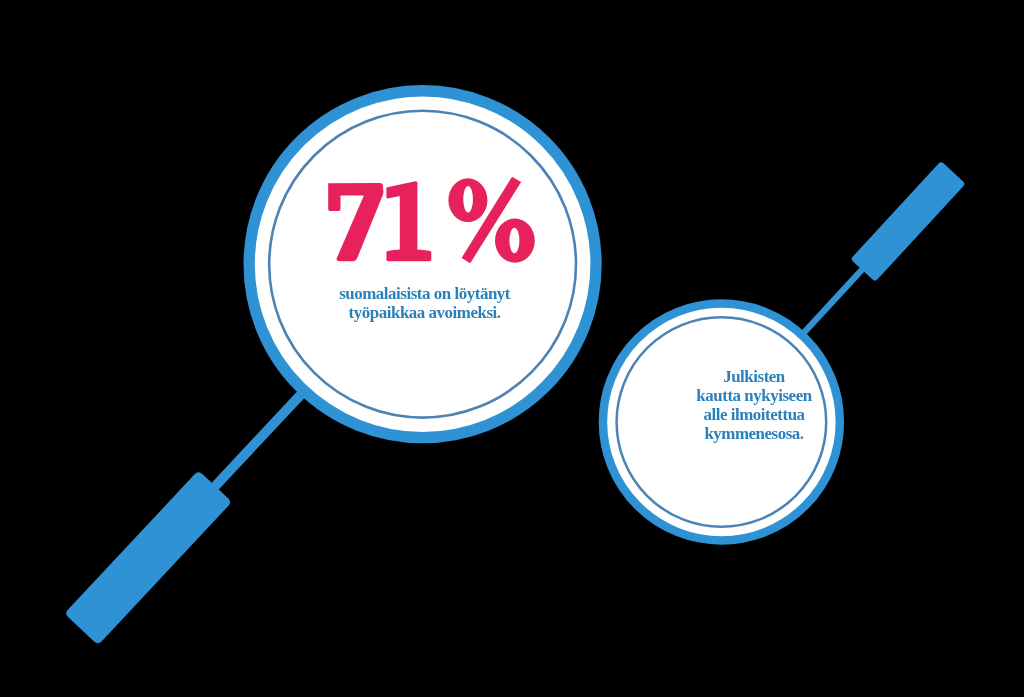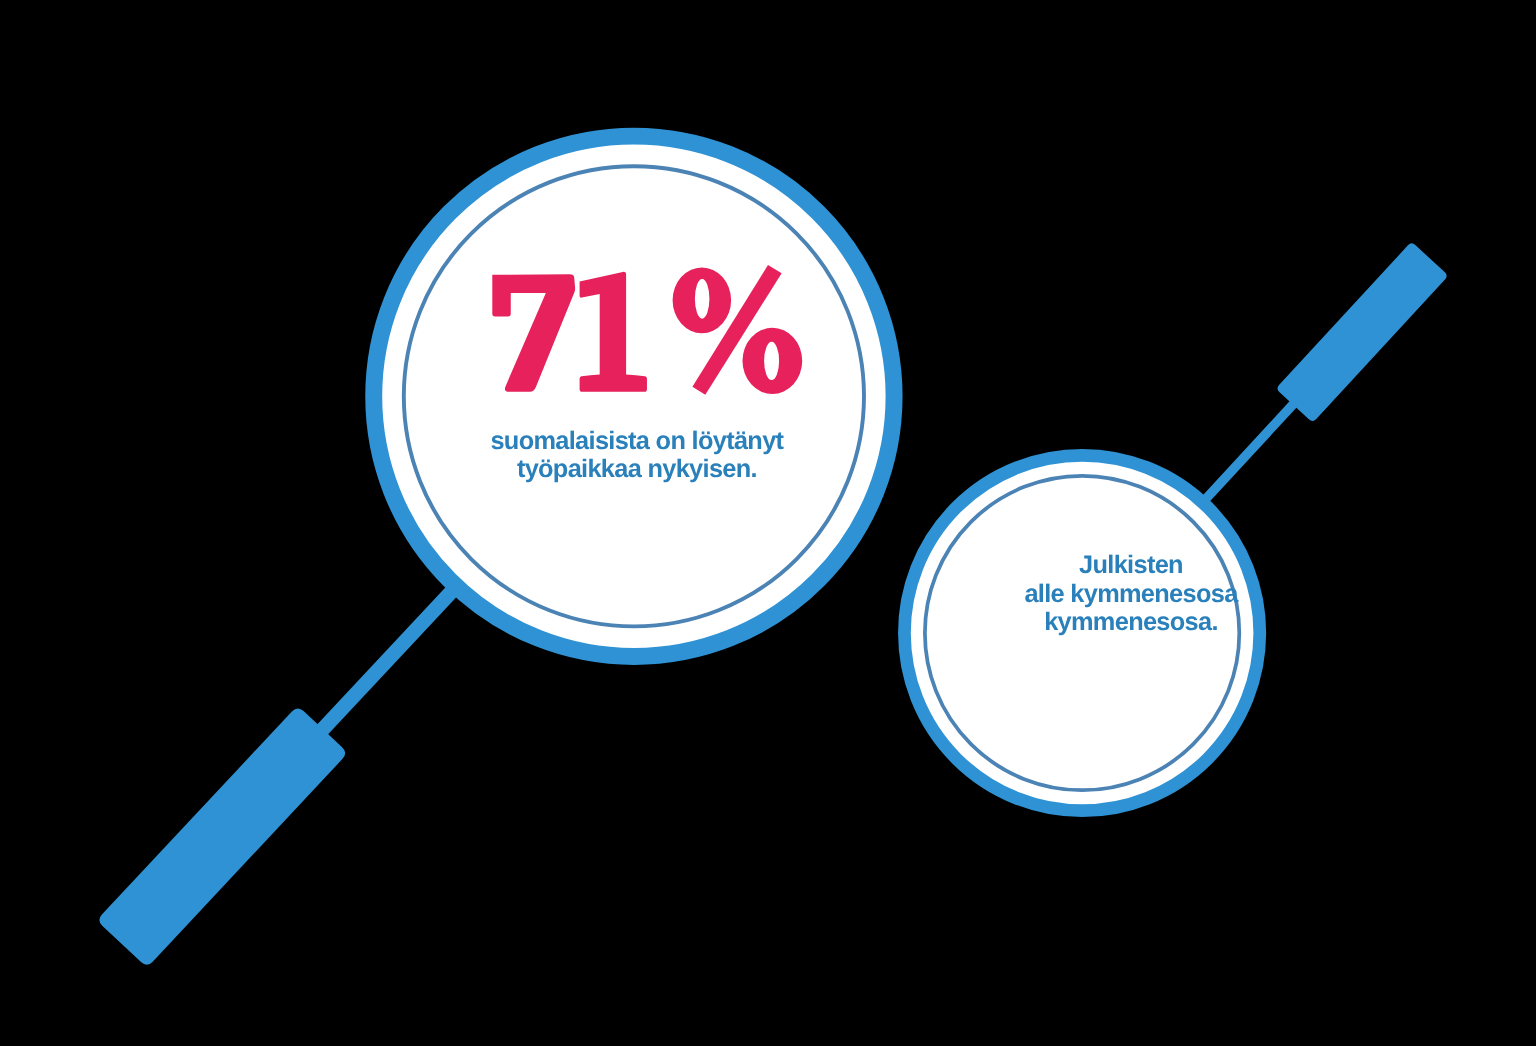--- a/index.html
+++ b/index.html
@@ -2,21 +2,21 @@
 <html><head>
 <meta charset="utf-8">
 <title>71 % infographic</title>
 <style>
   html, body { margin:0; padding:0; }
   body {
     width:1024px; height:697px; overflow:hidden;
     background:#000000;
     font-family:"Liberation Sans", sans-serif;
   }
-  #stage { position:relative; width:1024px; height:697px; background:#000000; }
+  #stage { position:relative; width:1024px; height:697px; background:#000000;font-family:Liberation Serif, serif; }
   svg.art { position:absolute; left:0; top:0; }
   .txt { position:absolute; text-align:center; }
   .caption { font-weight:bold; color:#2A80BB; }
   [data-name="primary-caption"] {
     left:224.6px; width:400px; top:285.0px;
     font-size:16.9px; letter-spacing:-0.45px; line-height:18.8px;
   }
   [data-name="secondary-caption"] {
     left:604px; width:300px; top:368.2px;
     font-size:16.9px; letter-spacing:-0.45px; line-height:18.8px;
@@ -50,21 +50,22 @@
       <path data-name="stat-digit-seven" d="M 328.2,183.2 L 379.7,182.9 Q 382.6,182.9 382.8,185.0 L 383.4,191.6 Q 383.6,193.4 382.8,195.1 L 357.4,257.6 Q 356.0,261.2 353.3,261.2 L 339.6,261.2 Q 335.5,261.2 337.0,257.6 L 363.9,195.4 L 340.5,195.4 L 340.5,209.0 Q 340.5,211.0 338.6,211.0 L 330.0,211.0 Q 328.2,211.0 328.2,209.0 Z"></path>
       <path data-name="stat-digit-one" d="M 386.4,187.6 L 415.2,181.3 Q 417.4,180.9 417.4,183.1 L 417.4,249.6 Q 424.0,249.9 430.0,250.9 Q 431.3,251.1 431.3,252.4 L 431.3,259.5 Q 431.3,261.2 429.6,261.2 L 388.1,261.2 Q 386.4,261.2 386.4,259.5 L 386.4,252.4 Q 386.4,251.1 387.7,250.9 Q 393.5,249.9 399.8,249.6 L 399.8,196.0 L 387.9,198.4 Q 386.4,198.7 386.4,197.1 Z"></path>
       <path data-name="stat-percent-slash" d="M 512.0,176.7 L 521.1,182.1 L 470.2,263.2 L 461.6,257.9 Z"></path>
       <path data-name="stat-percent-upper-ring" fill-rule="evenodd" d="M 448.40,200.20 A 19.50,21.90 0 1 1 487.40,200.20 A 19.50,21.90 0 1 1 448.40,200.20 Z M 463.25,199.20 A 4.85,13.25 0 1 0 472.95,199.20 A 4.85,13.25 0 1 0 463.25,199.20 Z"></path>
       <path data-name="stat-percent-lower-ring" fill-rule="evenodd" d="M 495.00,240.60 A 19.90,22.00 0 1 1 534.80,240.60 A 19.90,22.00 0 1 1 495.00,240.60 Z M 509.40,240.60 A 5.00,12.75 0 1 0 519.40,240.60 A 5.00,12.75 0 1 0 509.40,240.60 Z"></path>
     </g>
   </svg>
 
   <div class="txt caption" data-name="primary-caption">
     <div data-name="primary-caption-line-1">suomalaisista on löytänyt</div>
-    <div data-name="primary-caption-line-4">työpaikkaa nykyisen.</div>
+    <div data-name="primary-caption-line-4">työpaikkaa avoimeksi.</div>
   </div>
 
   <div class="txt caption" data-name="secondary-caption">
     <div data-name="secondary-caption-line-1">Julkisten</div>
-    <div data-name="secondary-caption-line-5">alle kymmenesosa</div>
+    <div data-name="secondary-caption-line-3">kautta nykyiseen</div>
+    <div data-name="secondary-caption-line-5">alle ilmoitettua</div>
     <div data-name="secondary-caption-line-6">kymmenesosa.</div>
   </div>
 </div>
 
 </body></html>

